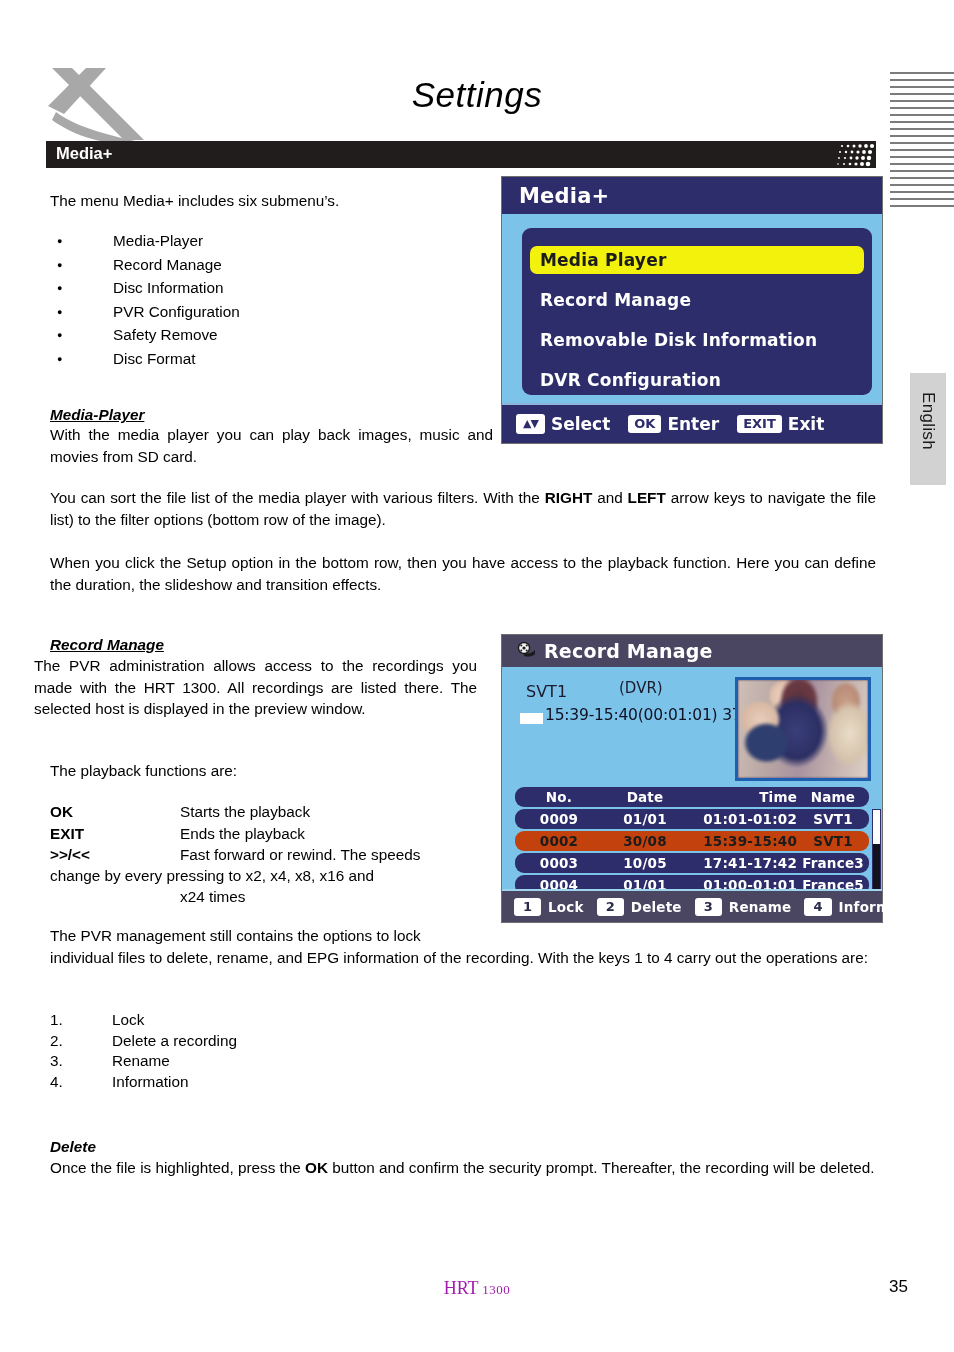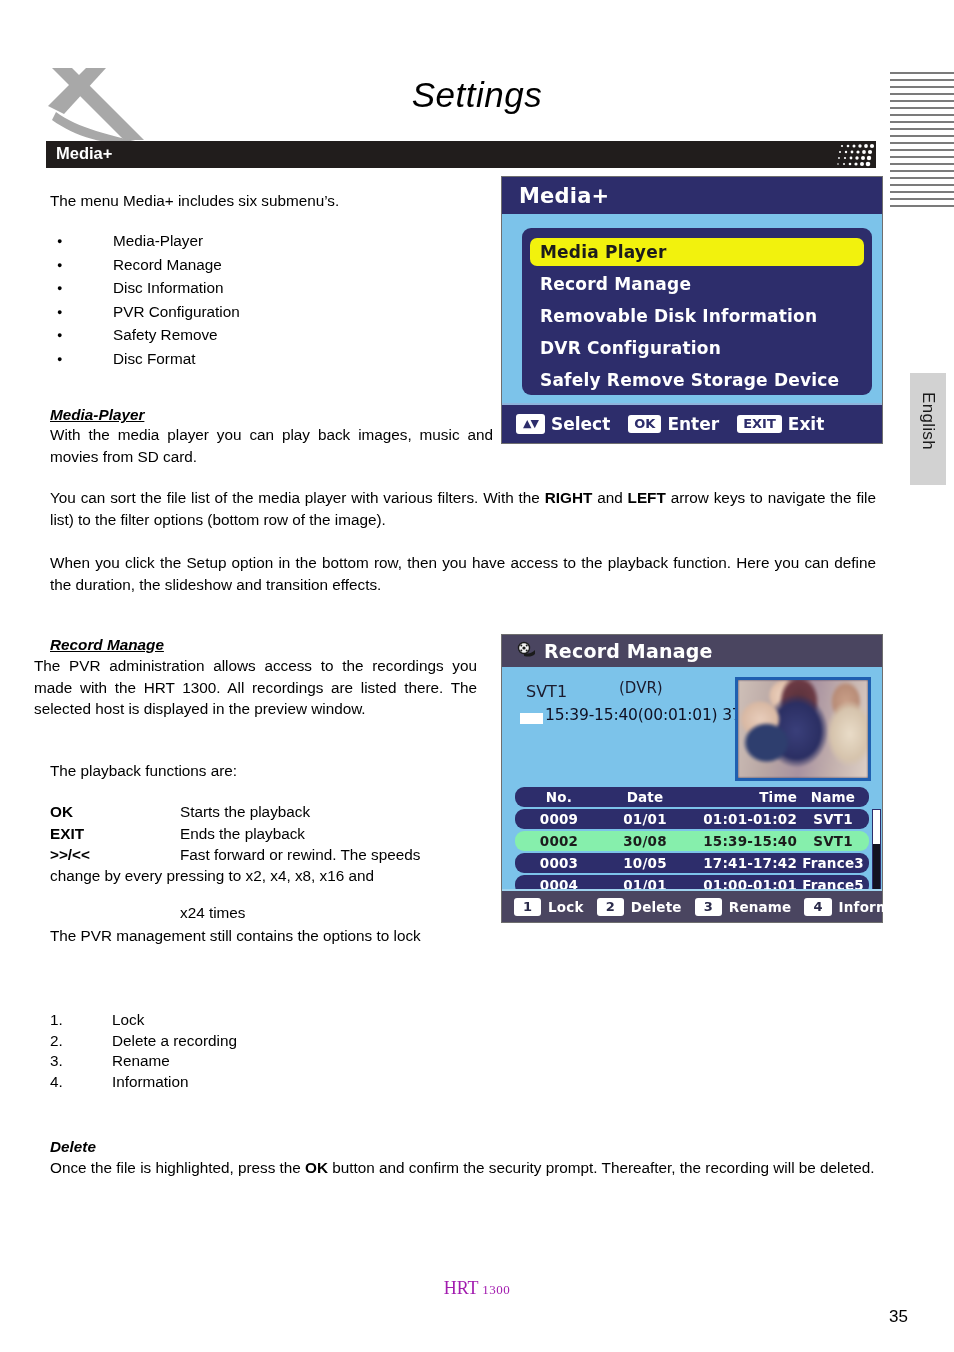--- a/index.html
+++ b/index.html
@@ -153,21 +153,21 @@
     position: absolute;
     left: 20px; right: 10px; top: 14px; bottom: 10px;
     background: #2d2d6b;
     border-radius: 9px;
     padding: 6px 0 0 0;
     box-sizing: border-box;
   }
   .osd-item {
     height: 28px;
     line-height: 28px;
-    margin: 4px 8px;
+    margin: 12px 8px;
     padding-left: 10px;
     color: #ffffff;
     font-size: 17px;
     font-weight: bold;
     letter-spacing: 0.2px;
     white-space: nowrap;
   }
   .osd-item.sel {
     background: #f2f20d;
     color: #1c1c1c;
@@ -268,21 +268,21 @@
     line-height: 20px;
     background: #2d2d6b;
     border-radius: 9px;
     margin-bottom: 2px;
     color: #ffffff;
     font-size: 13.5px;
     font-weight: bold;
     letter-spacing: 0.2px;
   }
   .rec-row.head { background: #2d2d6b; }
-  .rec-row.sel { background: #86efac; color: #1c1c1c; }
+  .rec-row.sel { background: #c2410c; color: #1c1c1c; }
   .rec-row .c0 { width: 88px; text-align: center; }
   .rec-row .c1 { width: 84px; text-align: center; }
   .rec-row .c2 { width: 110px; text-align: right; }
   .rec-row .c3 { flex: 1; text-align: center; }
 
   .rec-scroll {
     position: absolute;
     right: 1px; top: 142px;
     width: 9px; height: 88px;
     background: #ffffff;
@@ -327,21 +327,21 @@
     position: absolute;
     left: 0; right: 0; top: 1278px;
     text-align: center;
     font-family: "Liberation Serif", serif;
     font-size: 18px;
     color: #a21caf;
   }
   .footer-logo .small { font-size: 13px; letter-spacing: 0.5px; }
   .page-num {
     position: absolute;
-    right: 46px; top: 1307px;
+    right: 46px; top: 1277px;
     font-size: 17px;
     color: #000;
   }
 </style>
 </head>
 <body>
 
 <div id="page">
 
   <div class="logo">
@@ -464,23 +464,24 @@
     <div class="row">
         <span class="k">EXIT</span>
         <span>Ends the playback</span>
       </div>
     <div class="row">
         <span class="k">&gt;&gt;/&lt;&lt;</span>
         <span>Fast forward or rewind. The speeds</span>
       </div>
   </div>
   <div class="tx just" style="left:50px; top:865px; width:445px;">change by every pressing to x2, x4, x8, x16 and</div>
-  <div class="tx" style="left:180px; top:886px; width:320px;margin-top:16px;">x24 times</div>
+  <div class="tx" style="left:180px; top:886px; width:320px;">x24 times</div>
 
   <div class="tx" style="left:50px; top:925px; width:460px;">The PVR management still contains the options to lock</div>
+  <div class="tx just" style="left:50px; top:947px; width:826px;">individual files to delete, rename, and EPG information of the recording. With the keys 1 to 4 carry out the operations are:</div>
 
   <div class="numlist" style="left:50px; top:1010px; width:440px;">
     <div class="row">
         <span class="n">1.</span>
         <span>Lock</span>
       </div>
     <div class="row">
         <span class="n">2.</span>
         <span>Delete a recording</span>
       </div>

